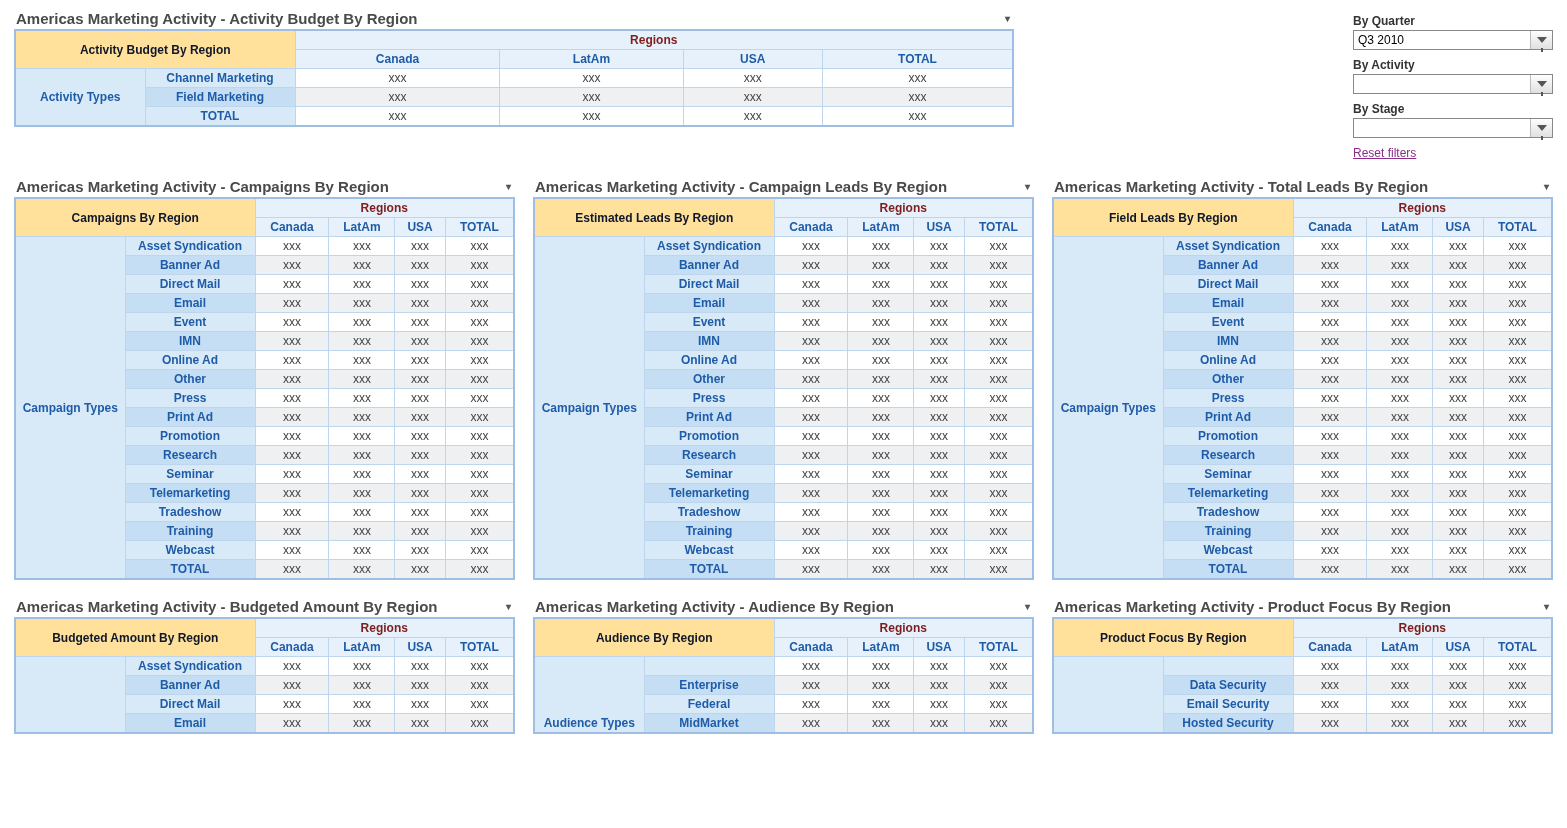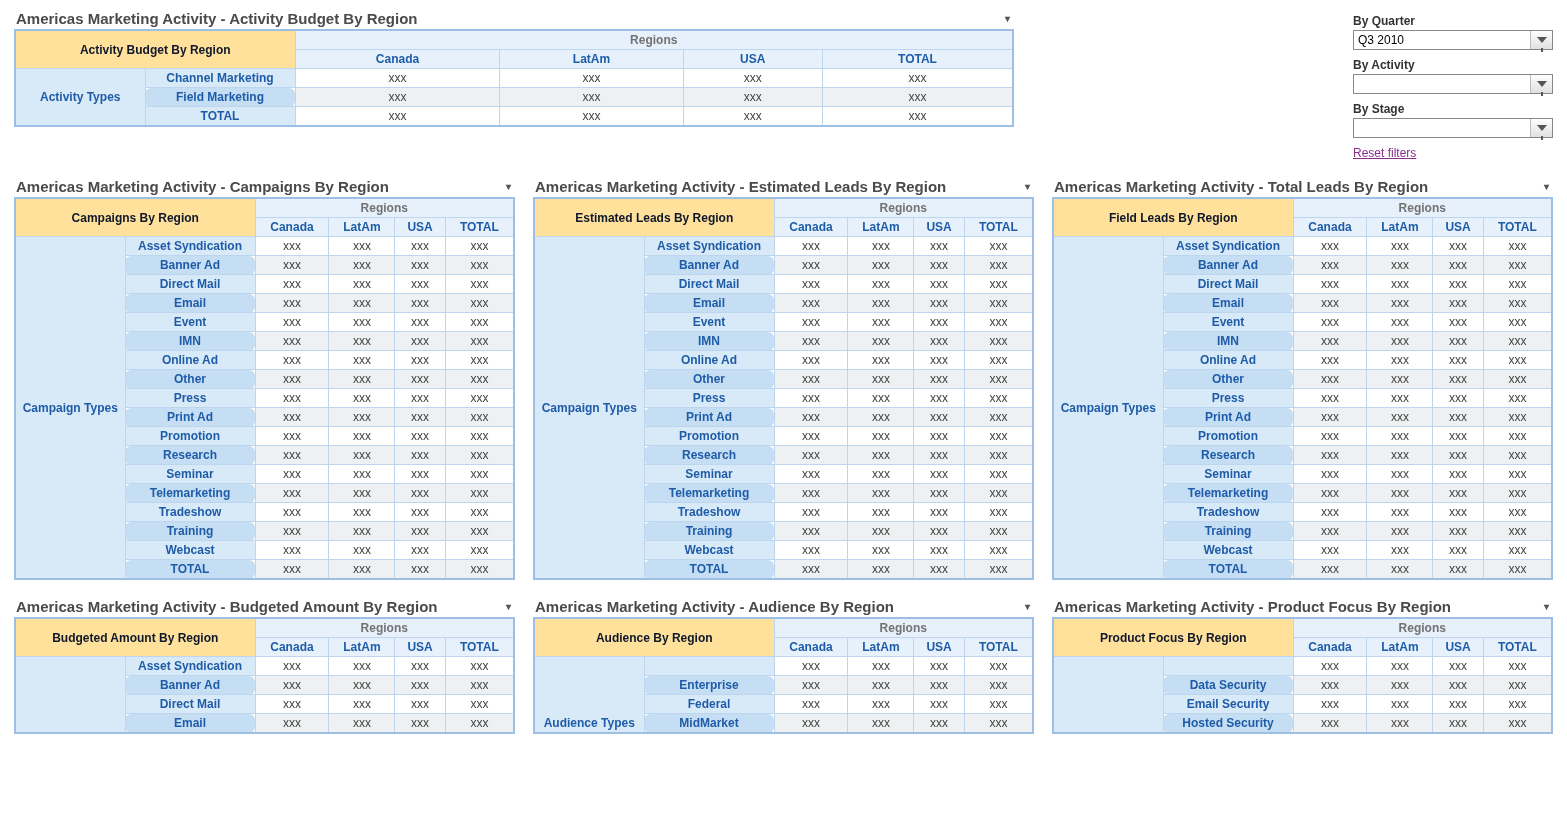--- a/index.html
+++ b/index.html
@@ -45,21 +45,21 @@
     white-space: nowrap;
   }
   .corner-cell {
     background: #ffe19b;
     color: #0f172a;
     font-weight: bold;
     font-size: 12px;
   }
   .regions-super {
     background: #e6f1fb;
-    color: #737373;
+    color: #7f1d1d;
     font-weight: bold;
   }
   .col-head {
     background: #e6f1fb;
     color: #1f5ca8;
     font-weight: bold;
     font-size: 12px;
   }
   .row-group-cell {
     background: #d8e9f8;
@@ -67,21 +67,21 @@
     font-weight: bold;
     font-size: 12px;
     vertical-align: middle;
   }
   .sub-row-head {
     background: #d8e9f8;
     color: #1f5ca8;
     font-weight: bold;
     font-size: 12px;
   }
-  .sub-row-head.alt { background: #c5def4; border-radius: 6px; }
+  .sub-row-head.alt { background: #c5def4; }
   .val-cell { background: #fff; color: #444; font-size: 12px; }
   .alt-row .val-cell { background: #eef0f2; }
 
   .filter-label { font-weight: bold; color: #333; font-size: 12px; margin-top: 4px; }
   .filter-box {
     display: flex;
     border: 1px solid #888;
     height: 20px;
     margin: 2px 0 8px 0;
     background: #fff;
@@ -344,21 +344,21 @@
             <td class="val-cell">xxx</td>
             <td class="val-cell">xxx</td>
             <td class="val-cell">xxx</td>
             <td class="val-cell">xxx</td>
           </tr>
         </tbody>
       </table>
     </div>
     <div class="widget">
       <div class="widget-title">
-        <span>Americas Marketing Activity - Estimated Leads By Region</span>
+        <span>Americas Marketing Activity - Campaign Leads By Region</span>
         <span class="menu-caret">▾</span>
       </div>
       <table class="pivot">
         <tbody>
           <tr>
             <th class="corner-cell" colspan="2" rowspan="2">Estimated Leads By Region</th>
             <th class="regions-super" colspan="4">Regions</th>
           </tr>
           <tr>
             <th class="col-head">Canada</th>

